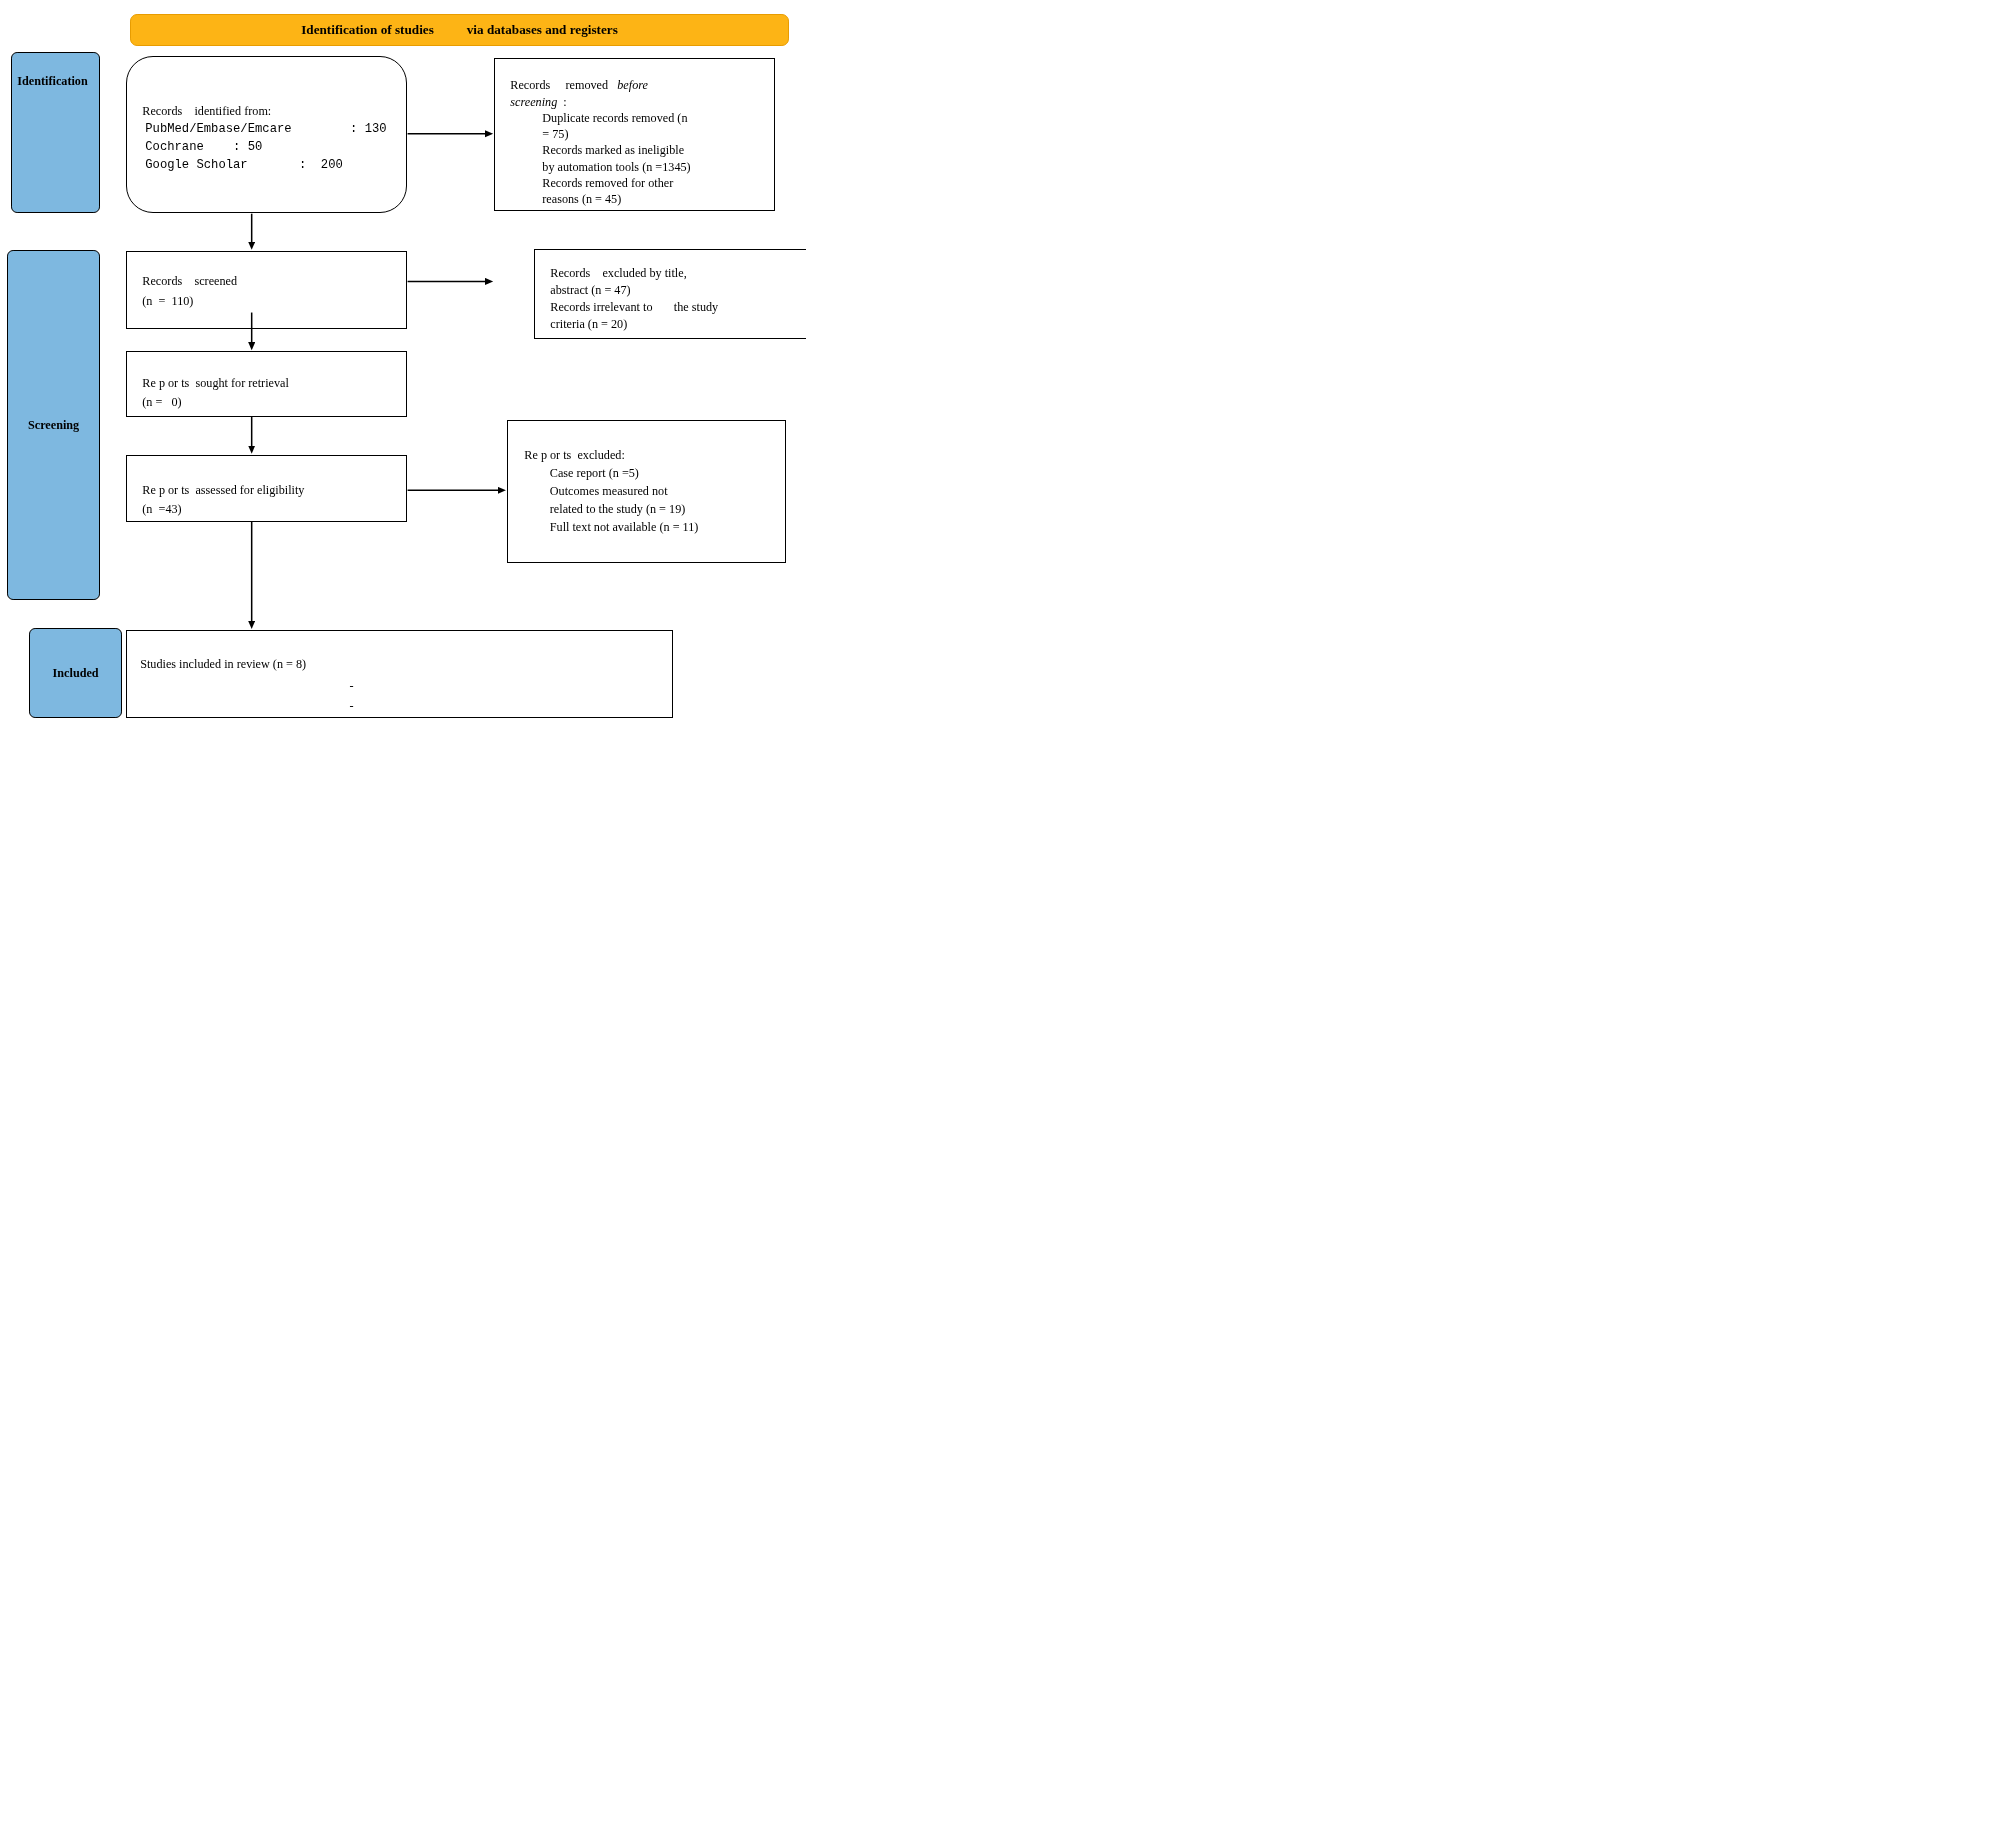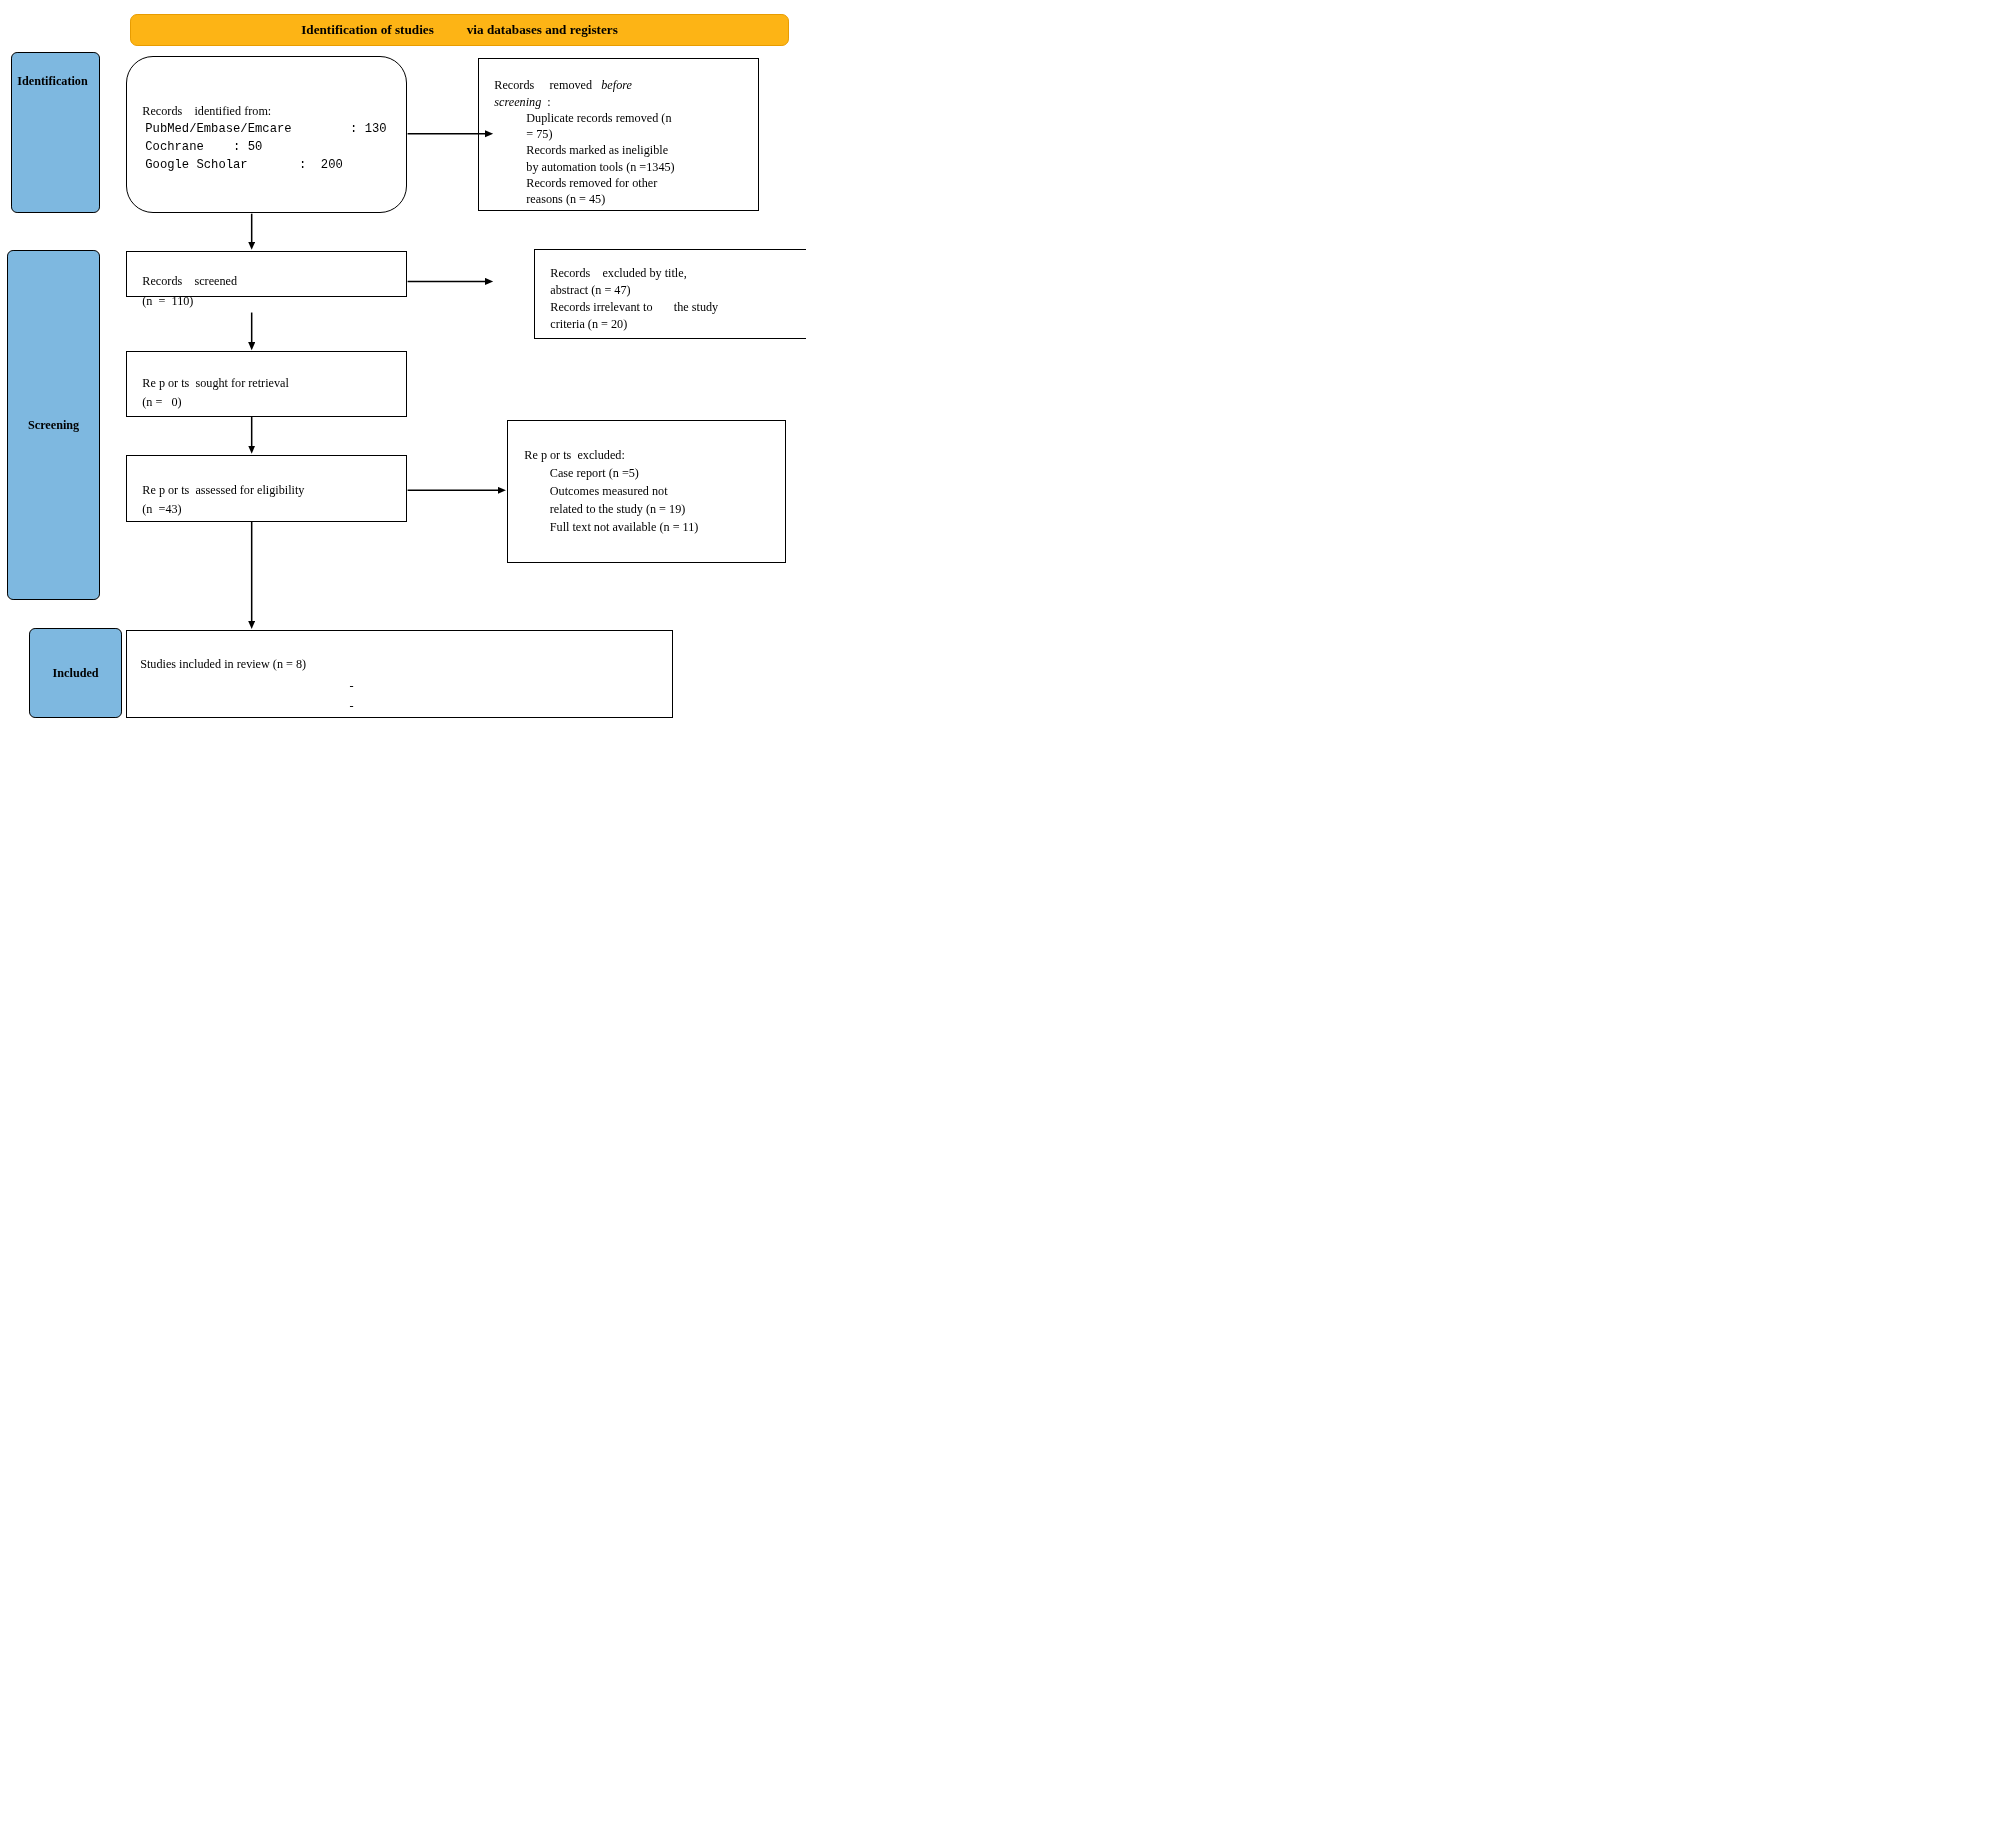--- a/index.html
+++ b/index.html
@@ -44,24 +44,24 @@
   .box {
     position:absolute; background:#fff; border:1.5px solid #000;
     box-sizing:border-box; font-size:12.2px;
   }
   .line { white-space:pre; }
   .it { font-style:italic; }
 
   #box-records-identified { left:126px; top:56px; width:281px; height:157px; padding:45px 7.1px 0 15.3px; line-height:18px;border-radius:27px; }
   #box-records-identified .indent1 { margin-left:3px;font-family:Liberation Mono, monospace; }
 
-  #box-records-removed { left:478px; top:58px; width:281px; height:153px; padding:18.3px 7.1px 0 15.3px; line-height:16.3px; }
+  #box-records-removed { left:494px; top:58px; width:281px; height:153px; padding:18.3px 7.1px 0 15.3px; line-height:16.3px; }
   #box-records-removed .item { margin-left:32px; }
 
-  #box-records-screened { left:126px; top:251px; width:281px; height:46px; padding:20.4px 7.1px 0 15.3px; line-height:19.4px; }
+  #box-records-screened { left:126px; top:251px; width:281px; height:78px; padding:20.4px 7.1px 0 15.3px; line-height:19.4px; }
 
   #box-title-excluded { left:494px; top:249px; width:284px; height:90px; padding:15.3px 7.1px 0 15.3px; line-height:17px;margin-left:40px; }
 
   #box-reports-sought { left:126px; top:351px; width:281px; height:66px; padding:22.4px 7.1px 0 15.3px; line-height:19px; }
 
   #box-reports-assessed { left:126px; top:455px; width:281px; height:67px; padding:24.5px 7.1px 0 15.3px; line-height:19px; }
 
   #box-reports-excluded { left:507px; top:420px; width:279px; height:143px; padding:24.5px 7.1px 0 16.3px; line-height:18px; }
   #box-reports-excluded .item { margin-left:25.5px; }
 

